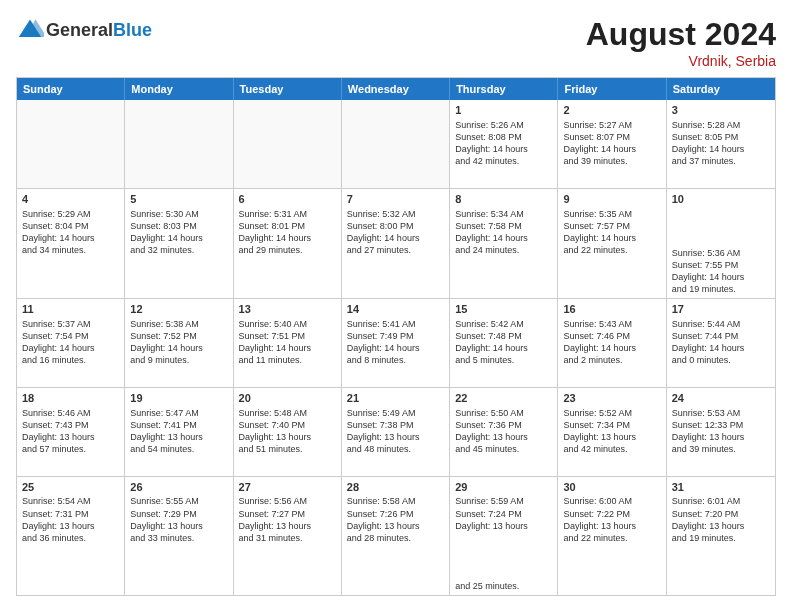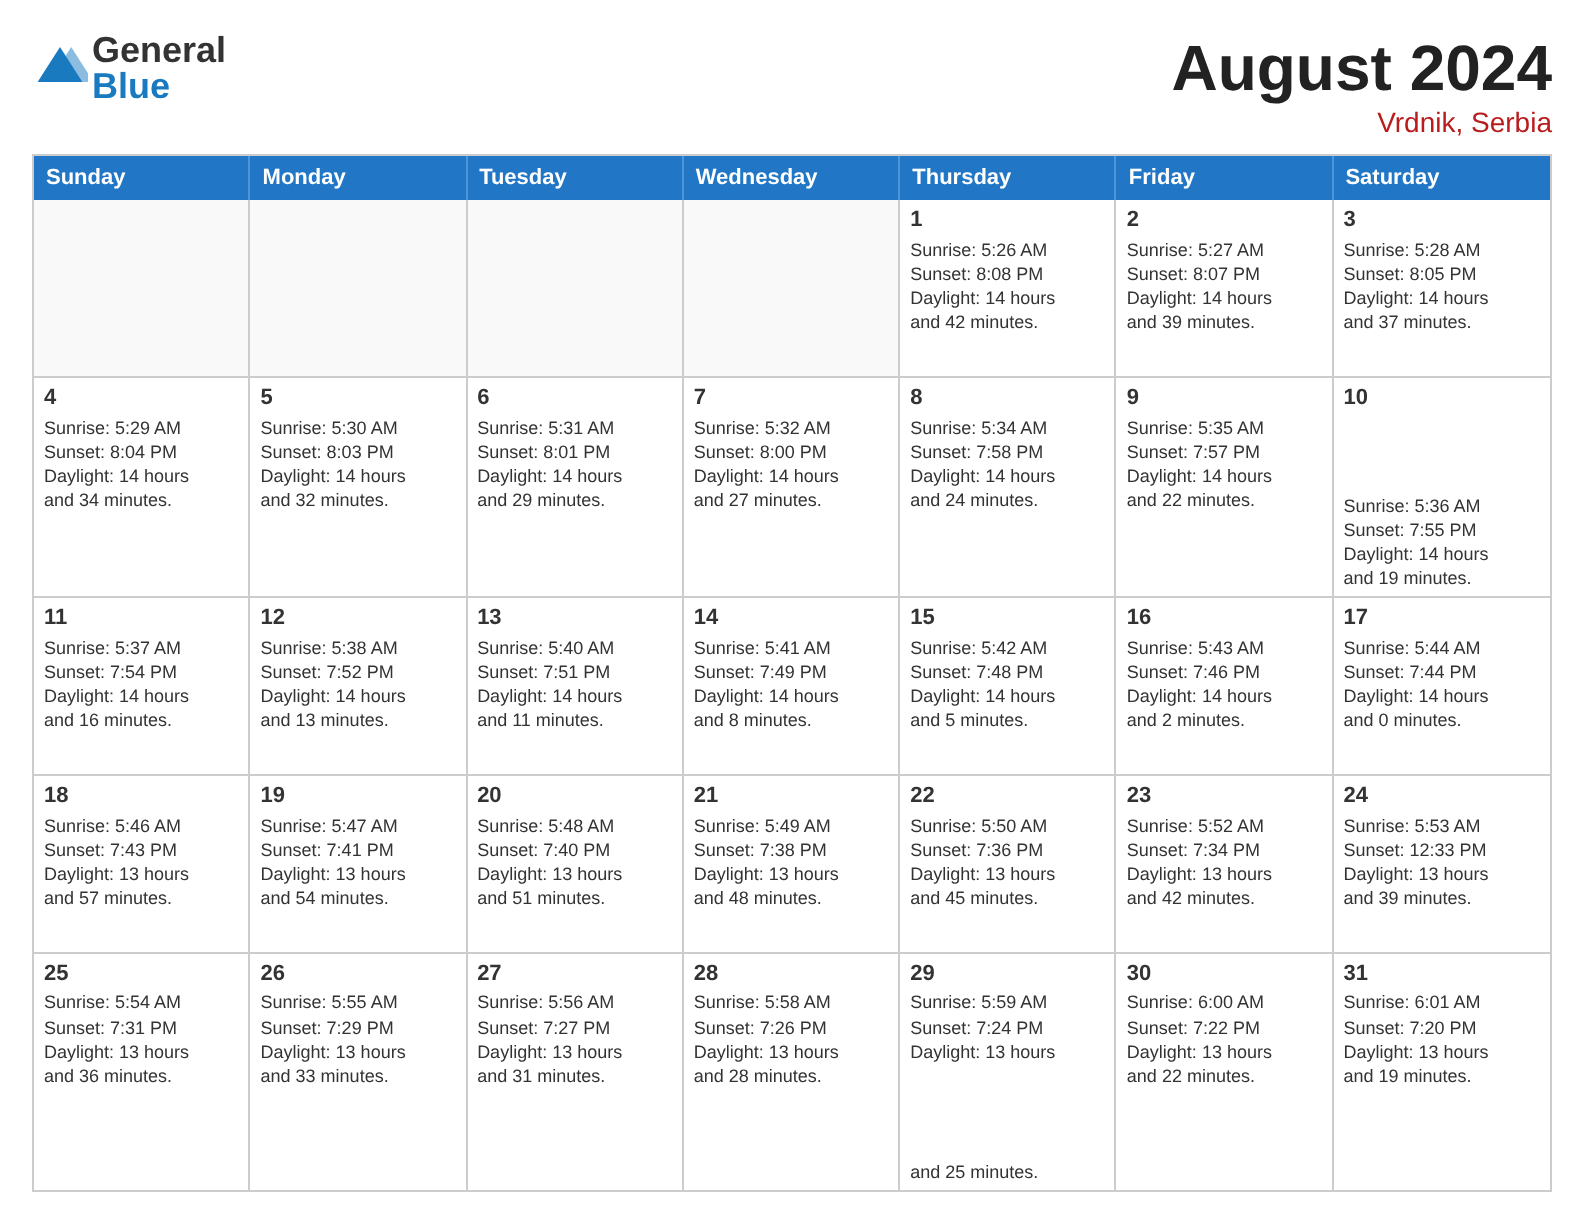--- a/index.html
+++ b/index.html
@@ -22,21 +22,21 @@
       justify-content: space-between;
       align-items: flex-start;
       margin-bottom: 8px;
     }
     .logo {
       display: flex;
       align-items: center;
     }
     .logo-text {
       display: flex;
-      flex-direction: column;
+      flex-direction: row;
       line-height: 1;
     }
     .logo-general {
       font-size: 18px;
       font-weight: bold;
       color: #333;
     }
     .logo-blue {
       font-size: 18px;
       font-weight: bold;
@@ -225,21 +225,21 @@
             <span style="display: block;">Sunrise: 5:37 AM</span>
             <span style="display: block;">Sunset: 7:54 PM</span>
             <span style="display: block;">Daylight: 14 hours</span>
             <span style="display: block;">and 16 minutes.</span>
           </div>
           <div class="cal-cell">
             <span class="day-num">12</span>
             <span style="display: block;">Sunrise: 5:38 AM</span>
             <span style="display: block;">Sunset: 7:52 PM</span>
             <span style="display: block;">Daylight: 14 hours</span>
-            <span style="display: block;">and 13 minutes.</span>
+            <span style="display: block;">and 9 minutes.</span>
           </div>
           <div class="cal-cell">
             <span class="day-num">13</span>
             <span style="display: block;">Sunrise: 5:40 AM</span>
             <span style="display: block;">Sunset: 7:51 PM</span>
             <span style="display: block;">Daylight: 14 hours</span>
             <span style="display: block;">and 11 minutes.</span>
           </div>
           <div class="cal-cell">
             <span class="day-num">14</span>

